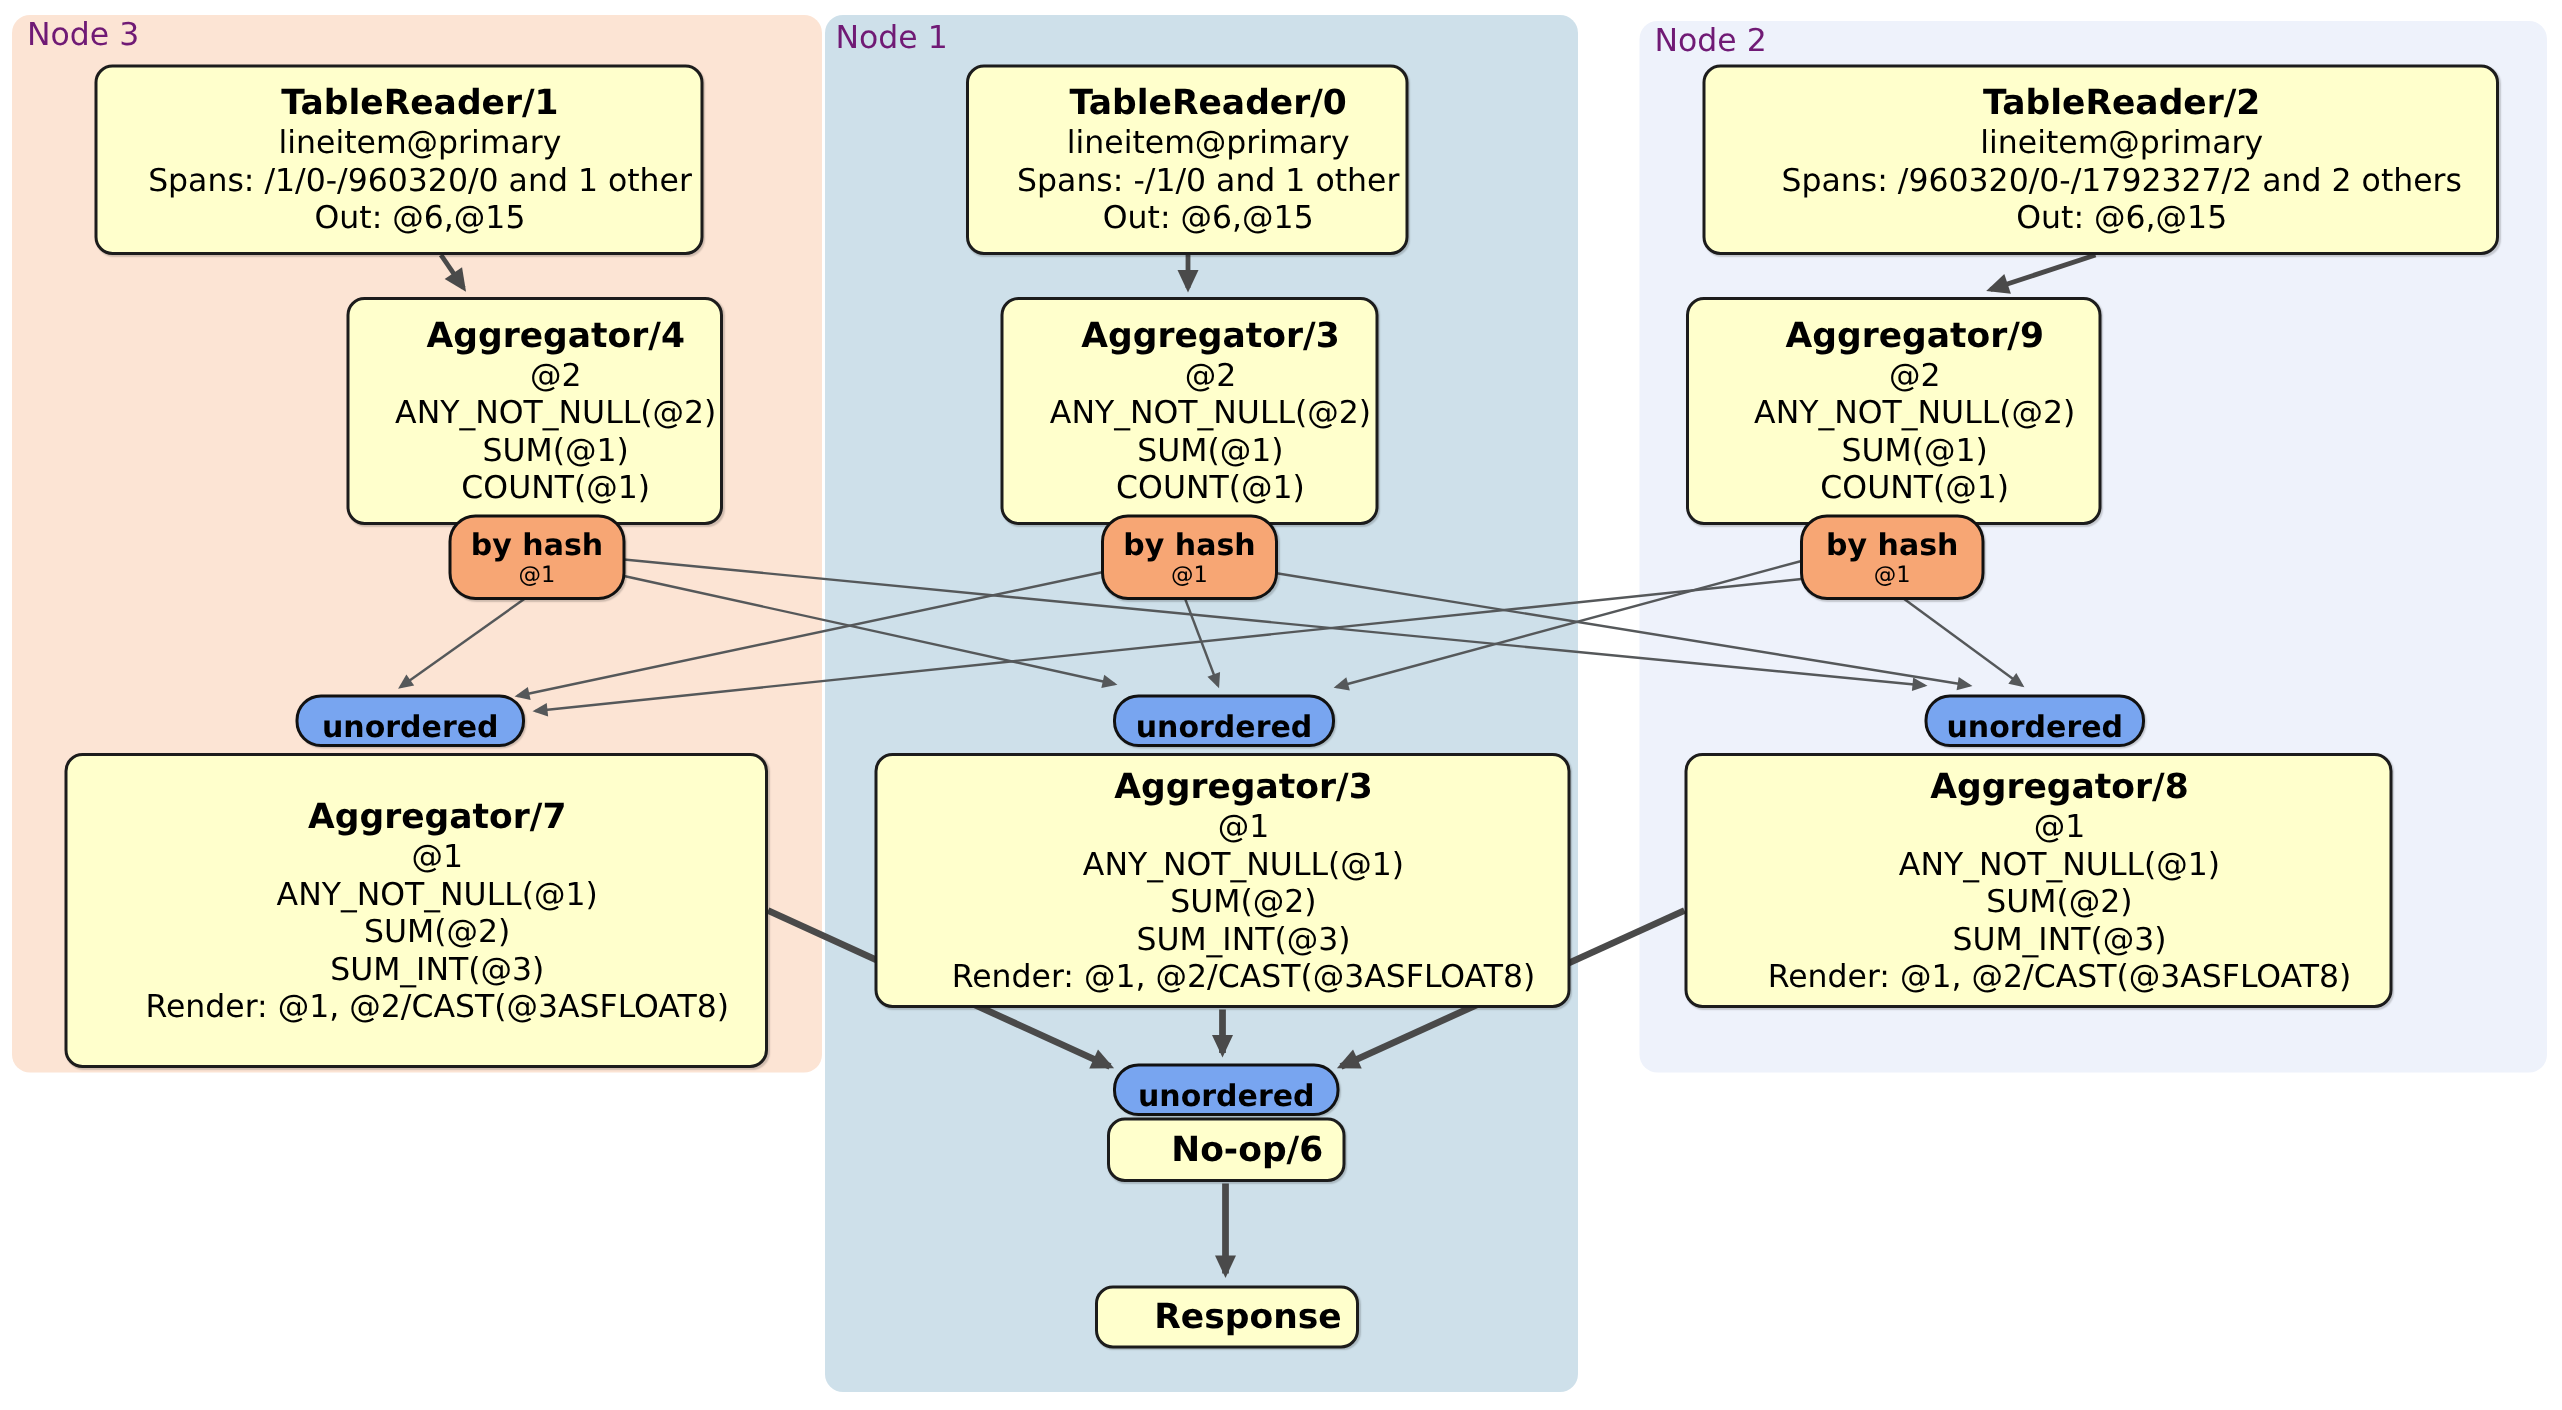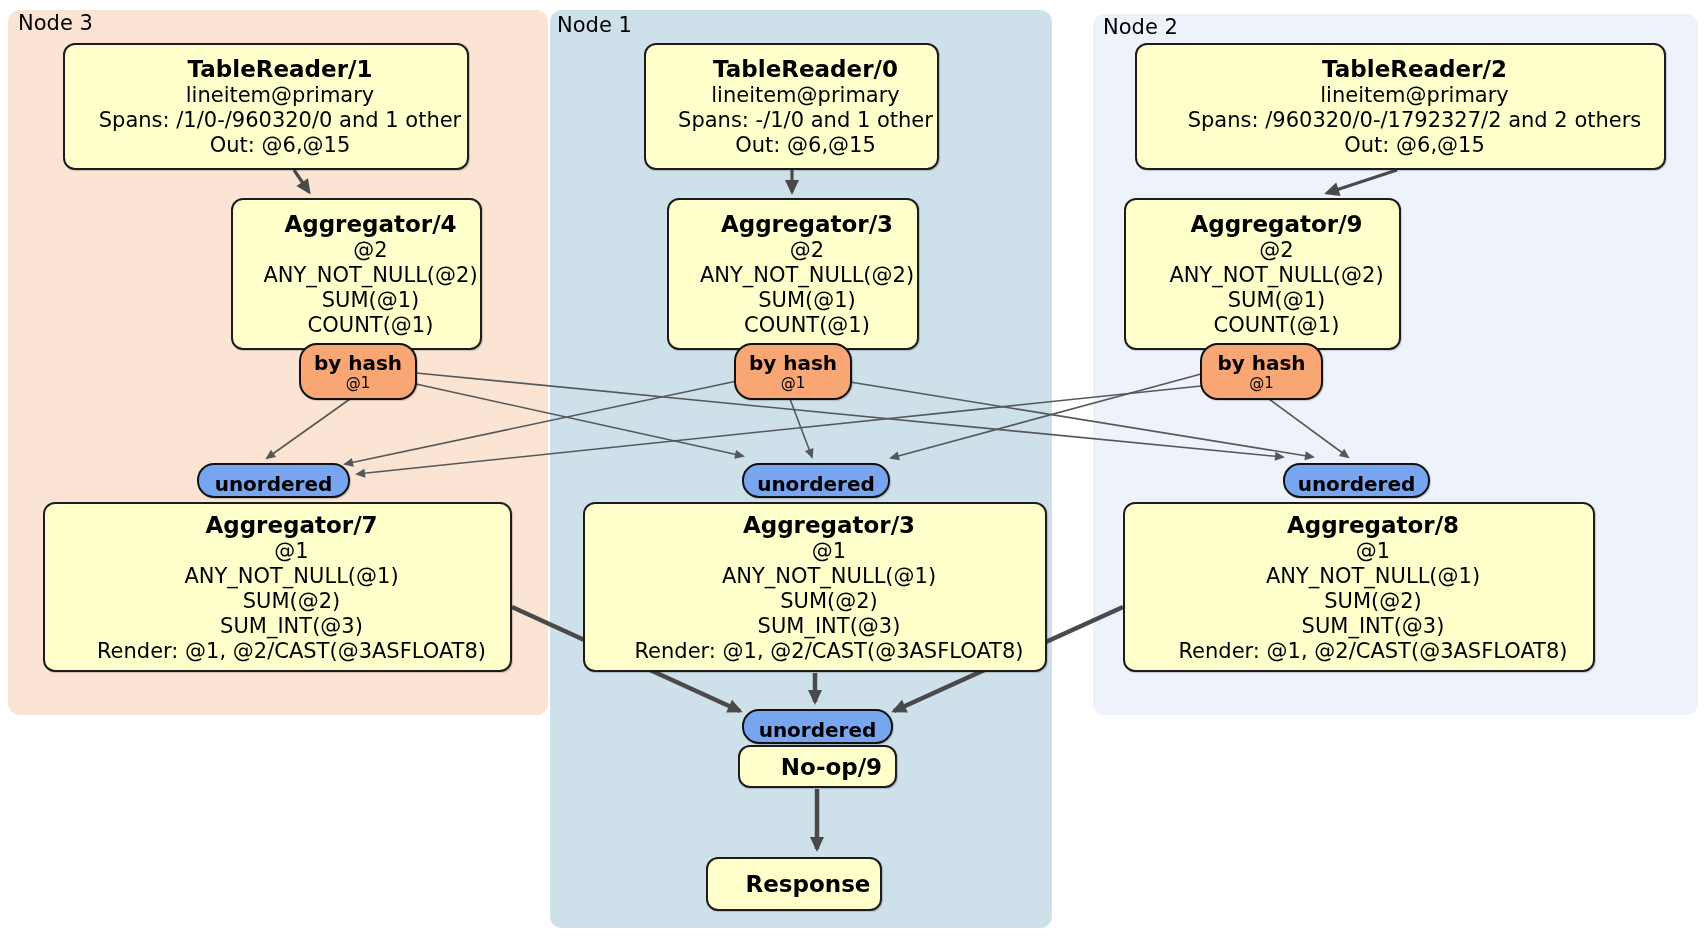--- a/index.html
+++ b/index.html
@@ -3,21 +3,21 @@
 <meta charset="utf-8">
 <style>
   html,body { margin:0; padding:0; background:#ffffff; }
   body { font-family:"DejaVu Sans", sans-serif; color:#000; }
   .canvas { position:relative; width:1708px; height:940px; background:#fff; overflow:hidden; }
 
   .region { position:absolute; border-radius:12px; z-index:0; }
   .region-node3 { left:8px;    top:10px; width:540px; height:705px; background:#fce4d4; }
   .region-node1 { left:550px;  top:10px; width:502px; height:918px; background:#cee0ea; }
   .region-node2 { left:1093px; top:14px; width:605px; height:701px; background:#eef2fb; }
-  .region-label { position:absolute; font-size:21px; line-height:24px; color:#000000; z-index:1; }
+  .region-label { position:absolute; font-size:21px; line-height:24px; color:#701a75; z-index:1; }
 
   svg.edges { position:absolute; left:0; top:0; z-index:2; }
 
   .pbox { position:absolute; box-sizing:border-box; background:#ffffcc; border:2px solid #1c1c1c;
           border-radius:12px; display:flex; flex-direction:column; align-items:center; justify-content:center;
           text-align:center; font-size:21px; line-height:25px; z-index:3;
           box-shadow:1px 1px 1px rgba(0,0,0,0.18);padding-left:28px; }
   .ptitle { font-weight:bold; font-size:23px; line-height:28px; }
 
   .router { position:absolute; box-sizing:border-box; background:#f7a674; border:2px solid #111;
@@ -130,21 +130,21 @@
   <div class="pill" style="left:197px;top:463px;width:153px">
     <span>unordered</span>
   </div>
   <div class="pill" style="left:742px;top:463px;width:148px">
     <span>unordered</span>
   </div>
   <div class="pill" style="left:1283px;top:463px;width:147px">
     <span>unordered</span>
   </div>
 
-  <div class="pbox" style="left:43px;top:502px;width:469px;height:170px">
+  <div class="pbox" style="left:43px;top:502px;width:469px;height:210px">
     <div class="ptitle">Aggregator/7</div>
     <div class="pline">@1</div>
     <div class="pline">ANY_NOT_NULL(@1)</div>
     <div class="pline">SUM(@2)</div>
     <div class="pline">SUM_INT(@3)</div>
     <div class="pline">Render: @1, @2/CAST(@3ASFLOAT8)</div>
   </div>
   <div class="pbox" style="left:583px;top:502px;width:464px;height:170px">
     <div class="ptitle">Aggregator/3</div>
     <div class="pline">@1</div>
@@ -159,19 +159,19 @@
     <div class="pline">ANY_NOT_NULL(@1)</div>
     <div class="pline">SUM(@2)</div>
     <div class="pline">SUM_INT(@3)</div>
     <div class="pline">Render: @1, @2/CAST(@3ASFLOAT8)</div>
   </div>
 
   <div class="pill" style="left:742px;top:709px;width:151px">
     <span>unordered</span>
   </div>
   <div class="pbox" style="left:738px;top:745px;width:159px;height:43px">
-    <div class="ptitle">No-op/9</div>
+    <div class="ptitle">No-op/6</div>
   </div>
-  <div class="pbox" style="left:706px;top:857px;width:176px;height:54px">
+  <div class="pbox" style="left:730px;top:857px;width:176px;height:42px">
     <div class="ptitle">Response</div>
   </div>
 
 </div>
 
 </body></html>

